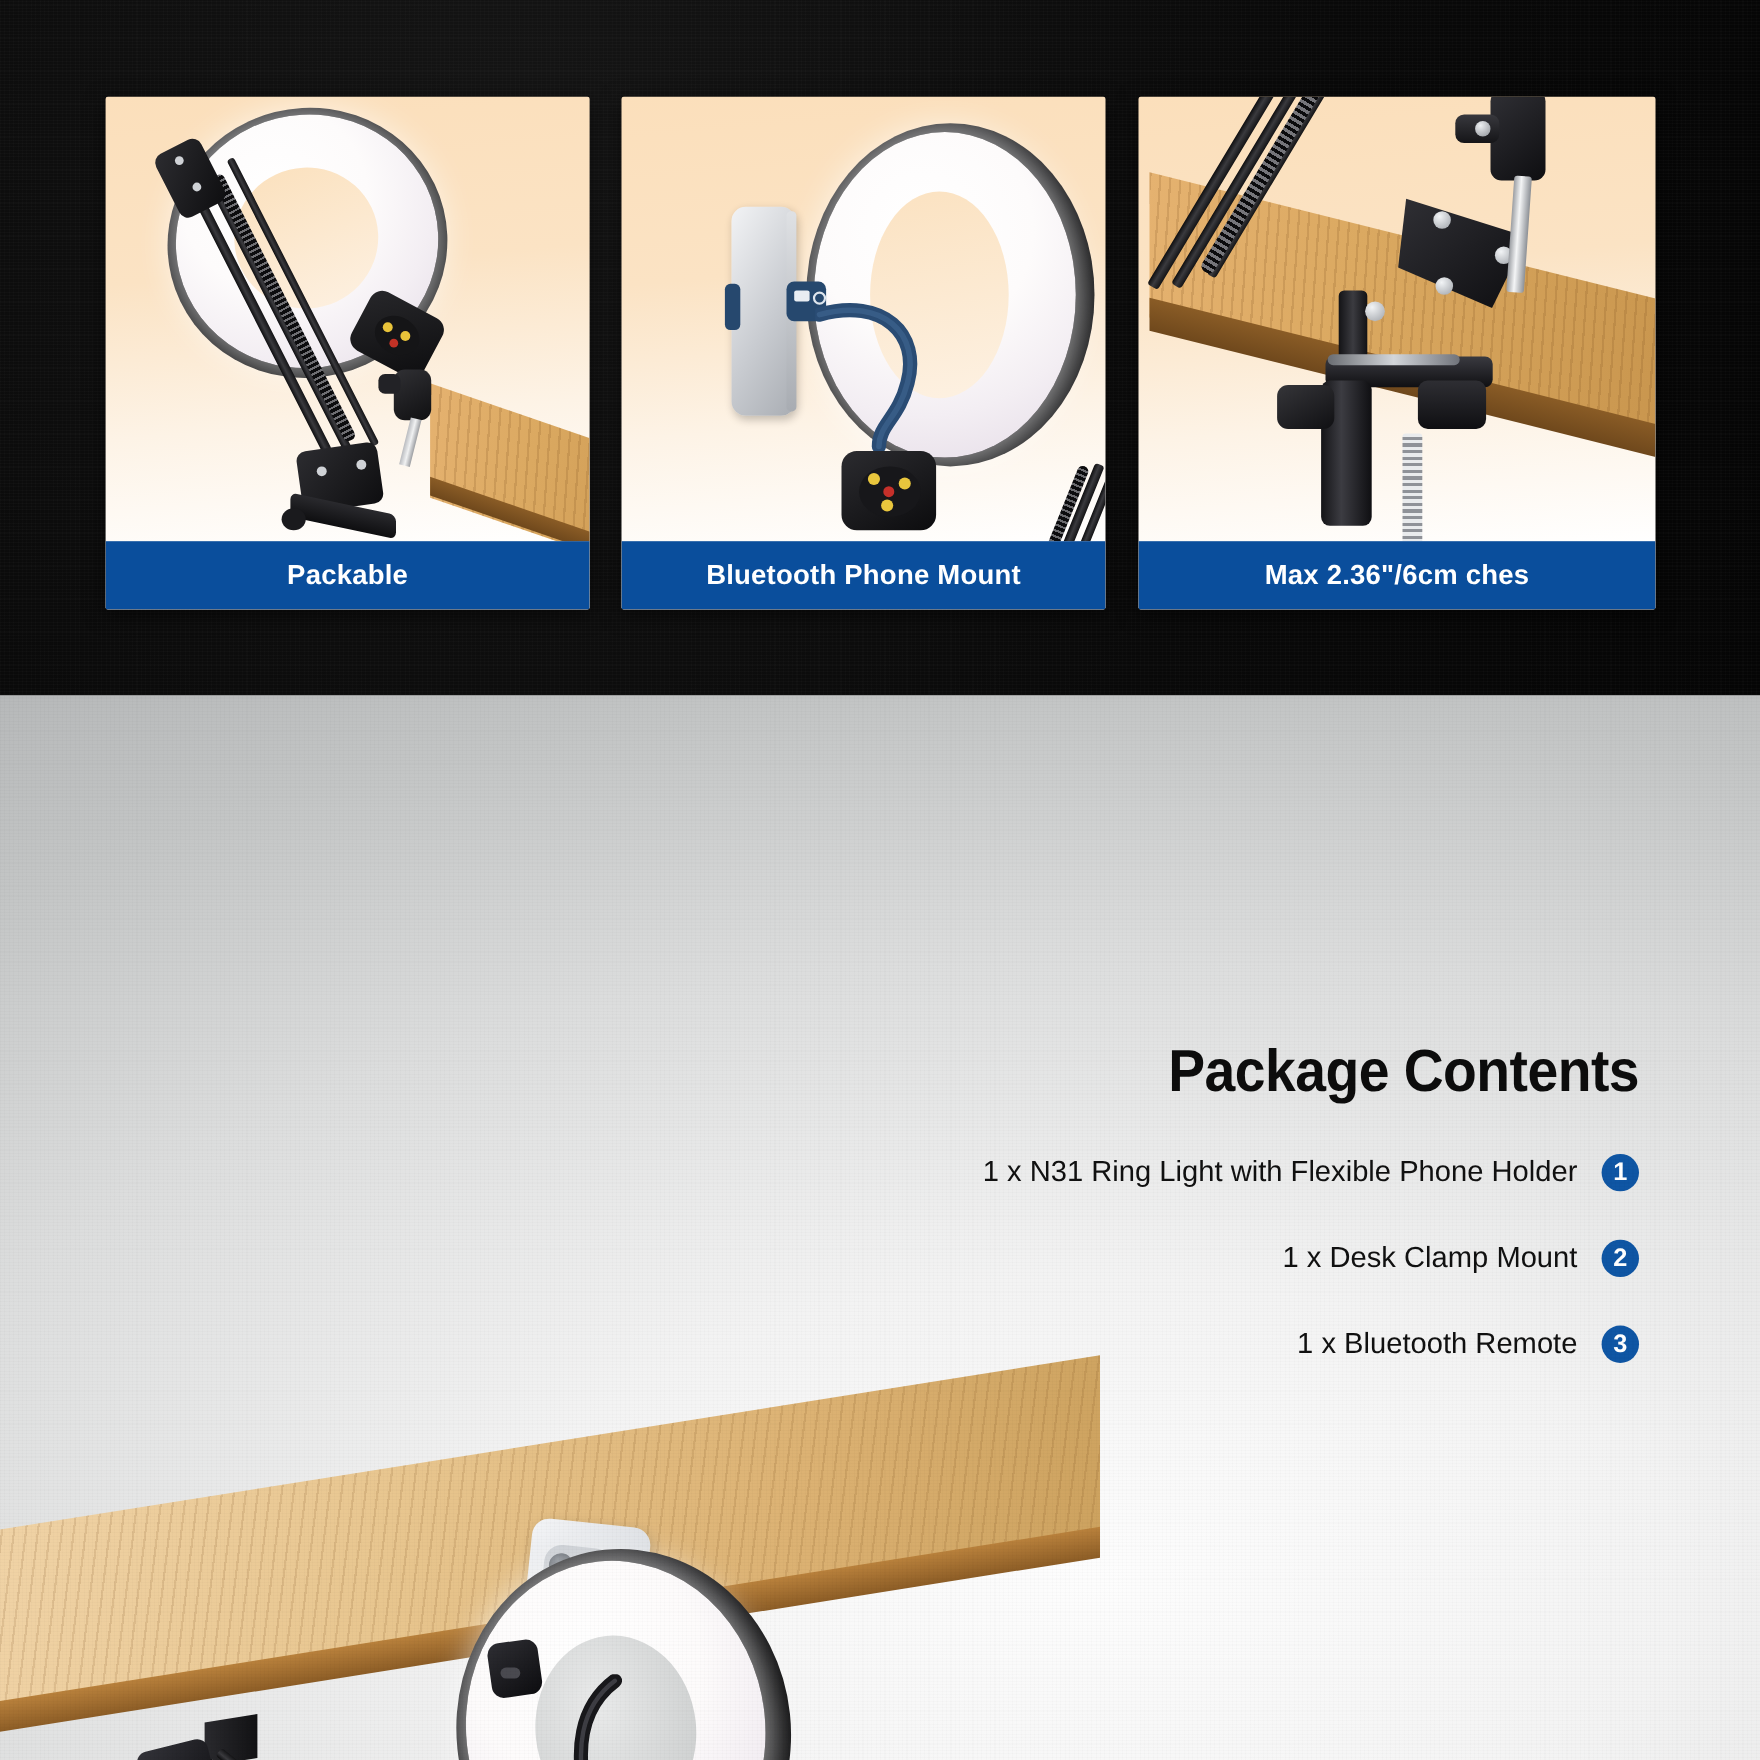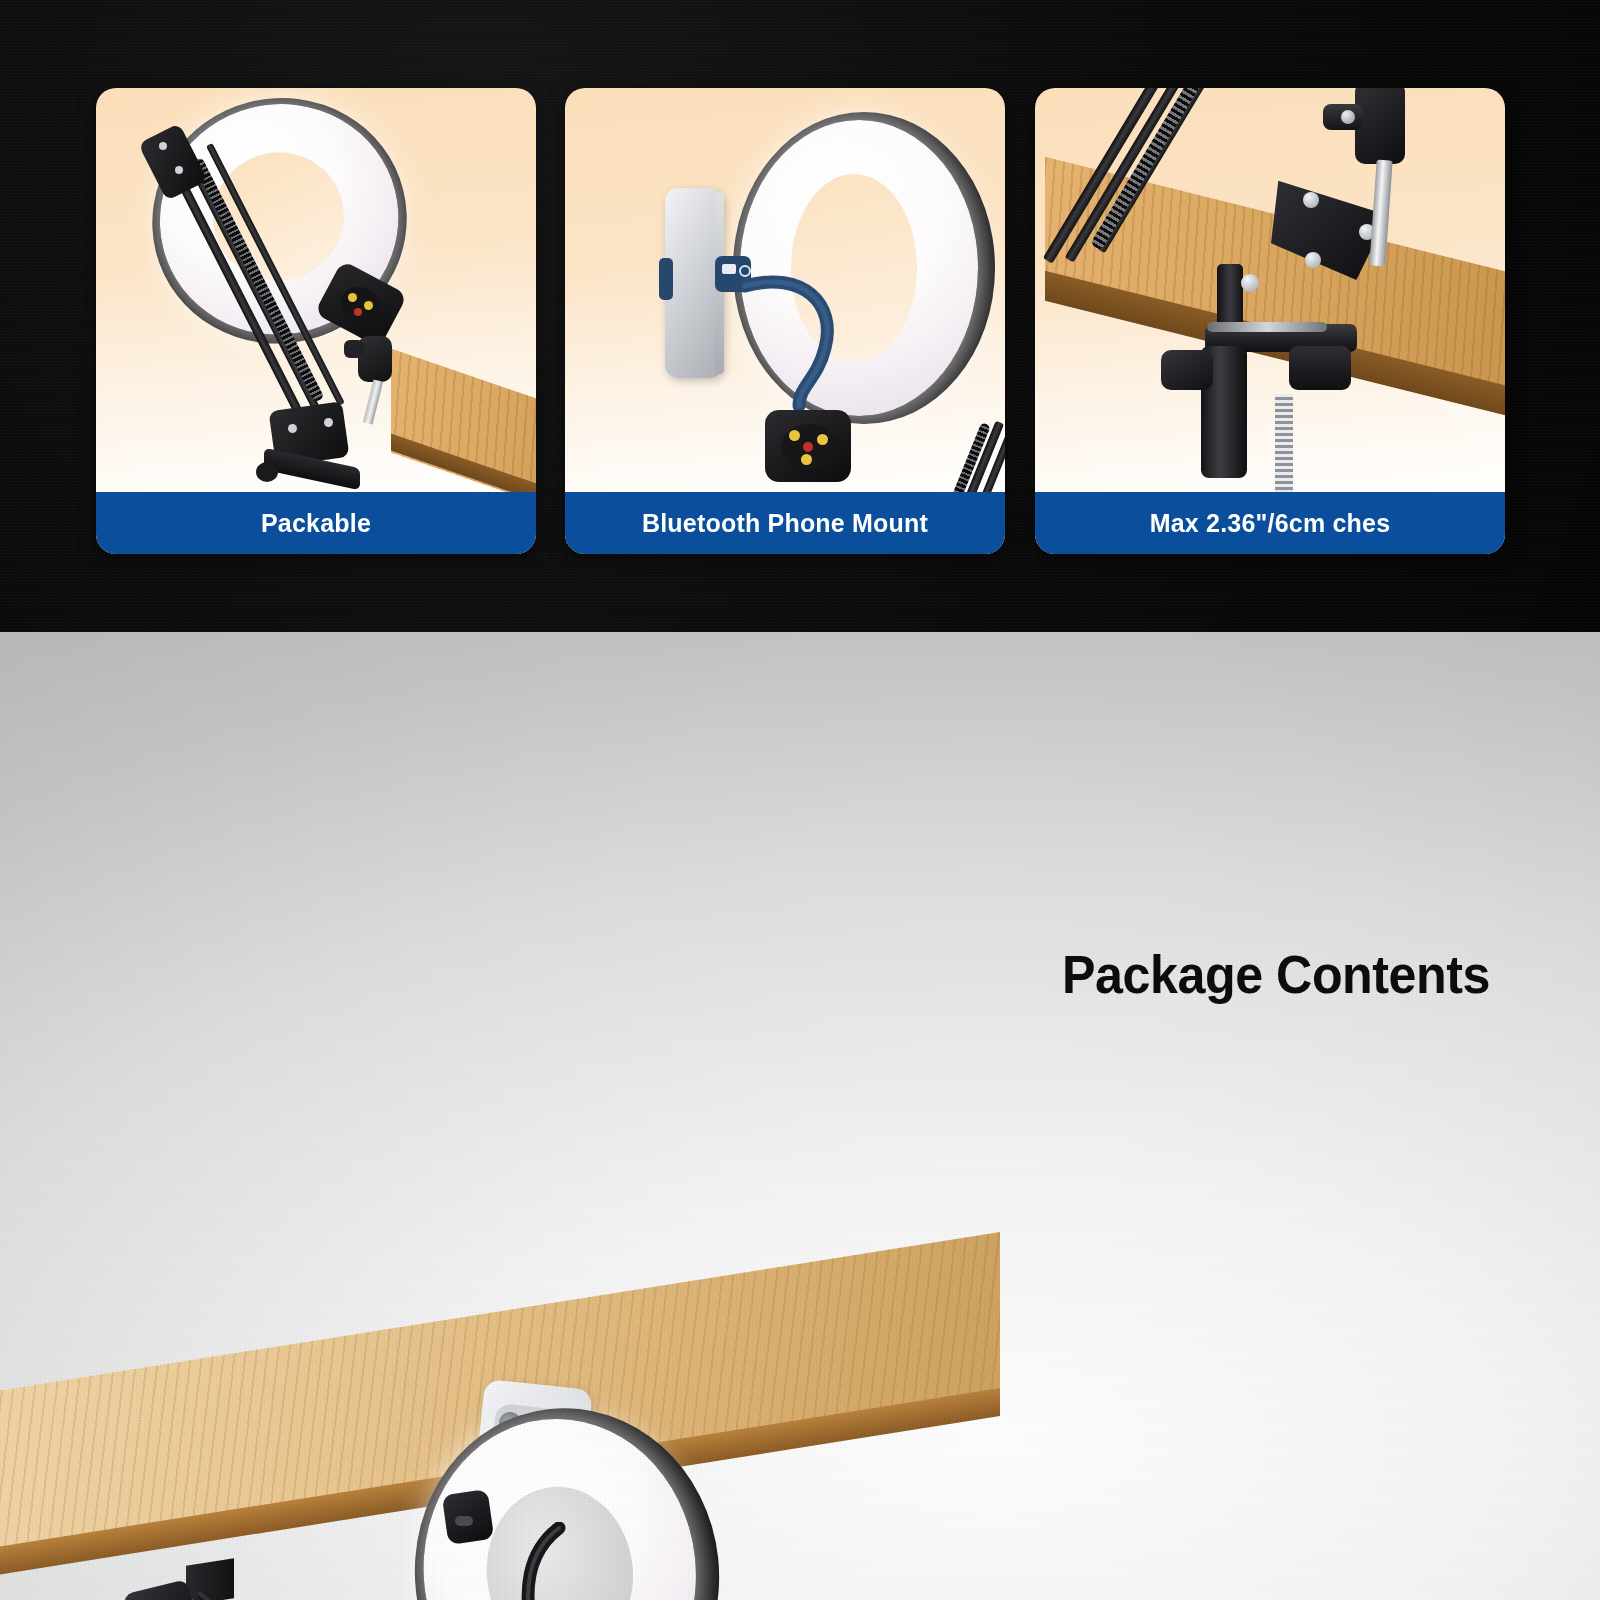--- a/index.html
+++ b/index.html
@@ -19,21 +19,21 @@
   .noise-dark{
     position:absolute;inset:0;opacity:.5;
     background-image:
       repeating-linear-gradient(0deg, rgba(255,255,255,.035) 0 1px, transparent 1px 3px),
       repeating-linear-gradient(90deg, rgba(255,255,255,.03) 0 1px, transparent 1px 4px);
   }
   .panels{position:absolute;left:0;top:0;width:1600px;height:632px;}
 
   .panel{
     position:absolute;top:88px;height:466px;
-    border-radius:20px;overflow:hidden;
+    border-radius:2px;overflow:hidden;
     background:linear-gradient(175deg,#fbdfbb 0%,#fbe3c4 34%,#fdf3e6 62%,#ffffff 88%);
     box-shadow:0 4px 18px rgba(0,0,0,.55);
   }
   .panel.p1{left:96px;width:440px;}
   .panel.p2{left:565px;width:440px;}
   .panel.p3{left:1035px;width:470px;}
   .panel-art{position:absolute;left:0;top:0;right:0;bottom:62px;overflow:hidden;}
   .panel-cap{
     position:absolute;left:0;right:0;bottom:0;height:62px;
     background:#0a4e9c;color:#fff;
@@ -301,18 +301,36 @@
 
       <svg style="position:absolute;left:108px;top:150px;width:80px;height:210px;" viewBox="0 0 80 210">
         <path d="M56 6 C24 30 20 70 30 112 C38 146 28 172 26 200" fill="none" stroke="#18181b" stroke-width="13" stroke-linecap="round"></path>
         <path d="M56 6 C24 30 20 70 30 112 C38 146 28 172 26 200" fill="none" stroke="#4d4d54" stroke-width="4" stroke-linecap="round" opacity=".7"></path>
       </svg>
 
     </div>
 
     <div class="pkg" style="top:314px;">
       <div class="pkg-title">Package Contents</div>
+      <div class="pkg-list">
+
+        <div class="pkg-item">
+          <span class="pkg-item-label">1 x N31 Ring Light with Flexible Phone Holder</span>
+          <span class="badge">1</span>
+        </div>
+
+        <div class="pkg-item">
+          <span class="pkg-item-label">1 x Desk Clamp Mount</span>
+          <span class="badge">2</span>
+        </div>
+
+        <div class="pkg-item">
+          <span class="pkg-item-label">1 x Bluetooth Remote</span>
+          <span class="badge">3</span>
+        </div>
+
+      </div>
     </div>
 
     <div class="noise-light"></div>
   </div>
 
 </div>
 
 </body></html>

